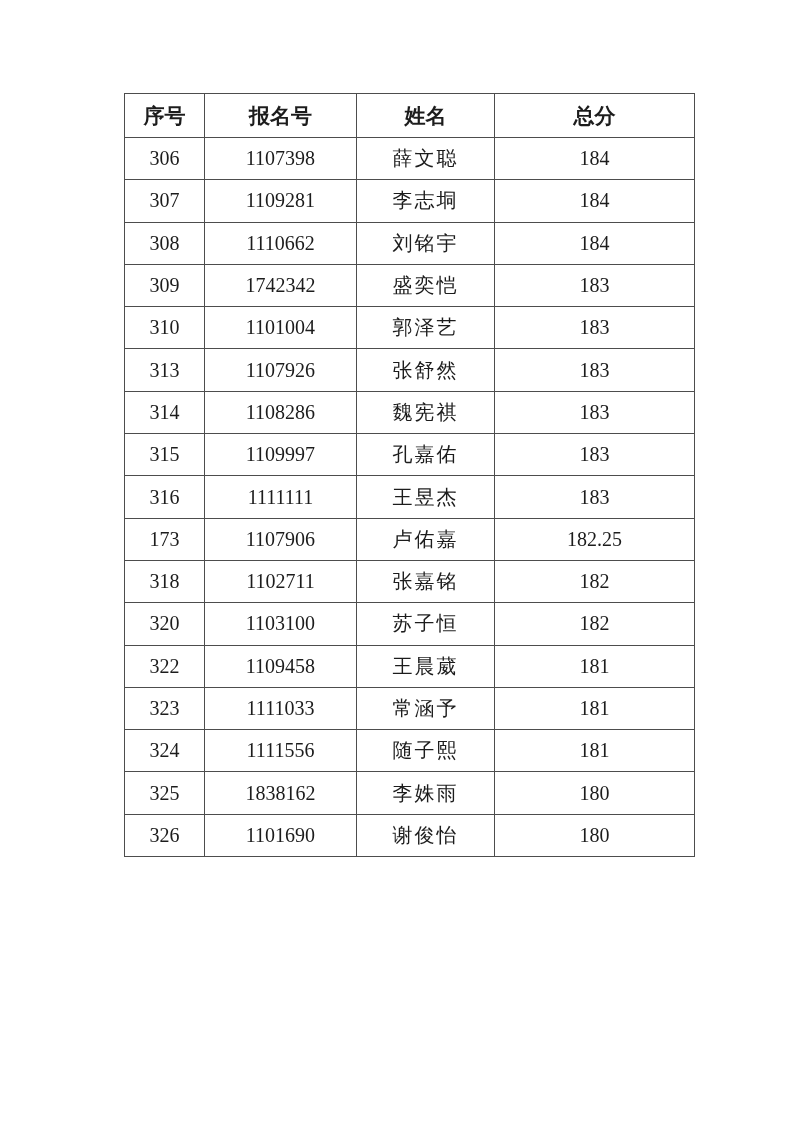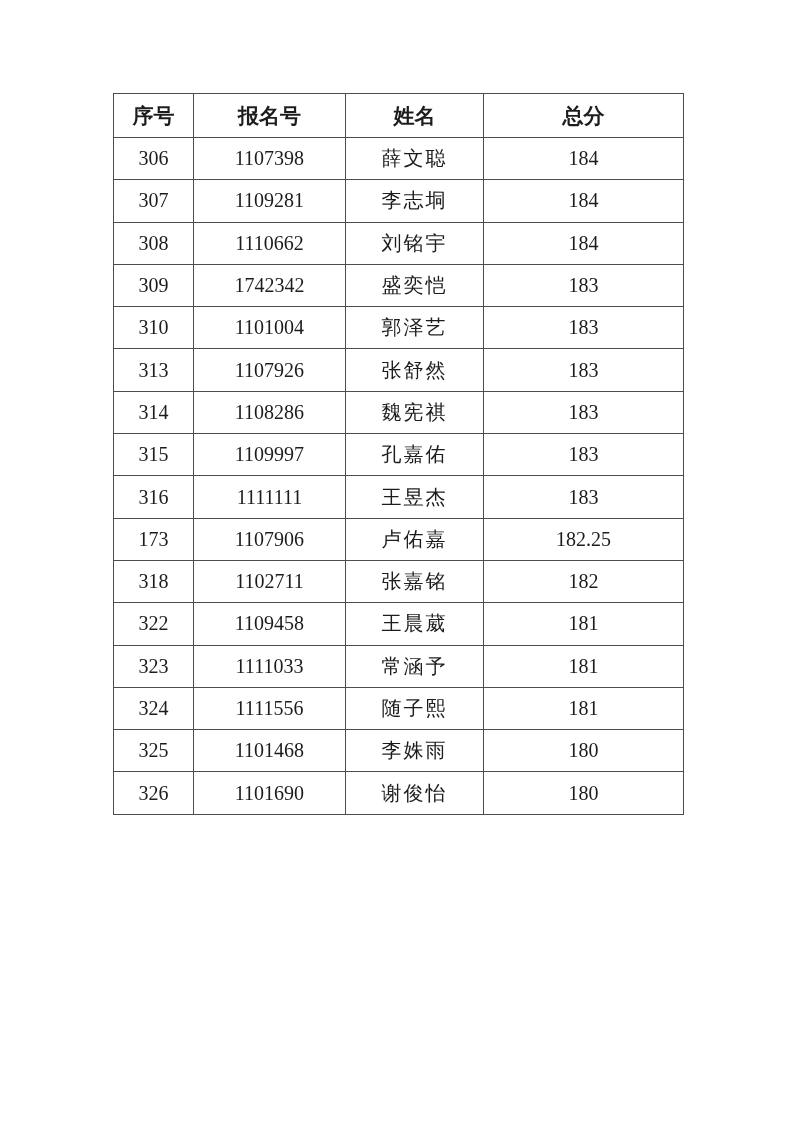--- a/index.html
+++ b/index.html
@@ -10,21 +10,21 @@
   .page {
     position: relative;
     width: 794px;
     height: 1123px;
     margin: 0 auto;
     background: #ffffff;
     overflow: hidden;
   }
   table.score-table {
     position: absolute;
-    left: 113px;
+    left: 124px;
     top: 93px;
     border-collapse: collapse;
     table-layout: fixed;
     width: 570px;
   }
   table.score-table th,
   table.score-table td {
     border: 1px solid #4d4d4d;
     text-align: center;
     vertical-align: middle;
@@ -128,40 +128,46 @@
           <td class="cell-name">卢佑嘉</td>
           <td class="cell-score">182.25</td>
         </tr>
         <tr>
           <td class="cell-serial">318</td>
           <td class="cell-registration">1102711</td>
           <td class="cell-name">张嘉铭</td>
           <td class="cell-score">182</td>
         </tr>
         <tr>
+          <td class="cell-serial">320</td>
+          <td class="cell-registration">1103100</td>
+          <td class="cell-name">苏子恒</td>
+          <td class="cell-score">182</td>
+        </tr>
+        <tr>
           <td class="cell-serial">322</td>
           <td class="cell-registration">1109458</td>
           <td class="cell-name">王晨葳</td>
           <td class="cell-score">181</td>
         </tr>
         <tr>
           <td class="cell-serial">323</td>
           <td class="cell-registration">1111033</td>
           <td class="cell-name">常涵予</td>
           <td class="cell-score">181</td>
         </tr>
         <tr>
           <td class="cell-serial">324</td>
           <td class="cell-registration">1111556</td>
           <td class="cell-name">随子熙</td>
           <td class="cell-score">181</td>
         </tr>
         <tr>
           <td class="cell-serial">325</td>
-          <td class="cell-registration">1101468</td>
+          <td class="cell-registration">1838162</td>
           <td class="cell-name">李姝雨</td>
           <td class="cell-score">180</td>
         </tr>
         <tr>
           <td class="cell-serial">326</td>
           <td class="cell-registration">1101690</td>
           <td class="cell-name">谢俊怡</td>
           <td class="cell-score">180</td>
         </tr>
       </tbody>

